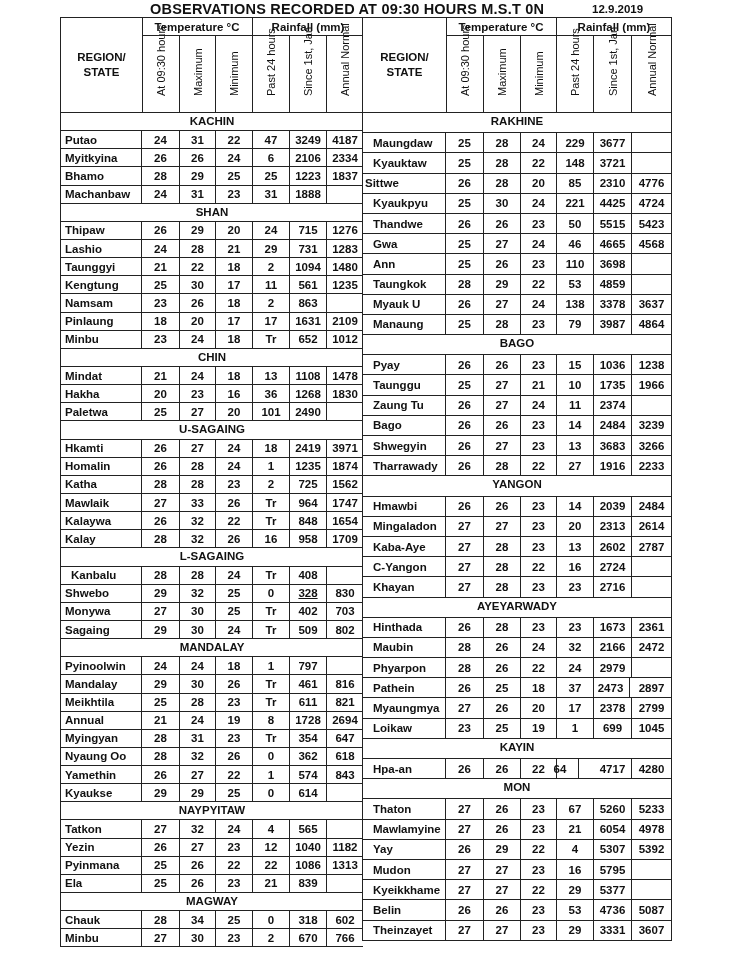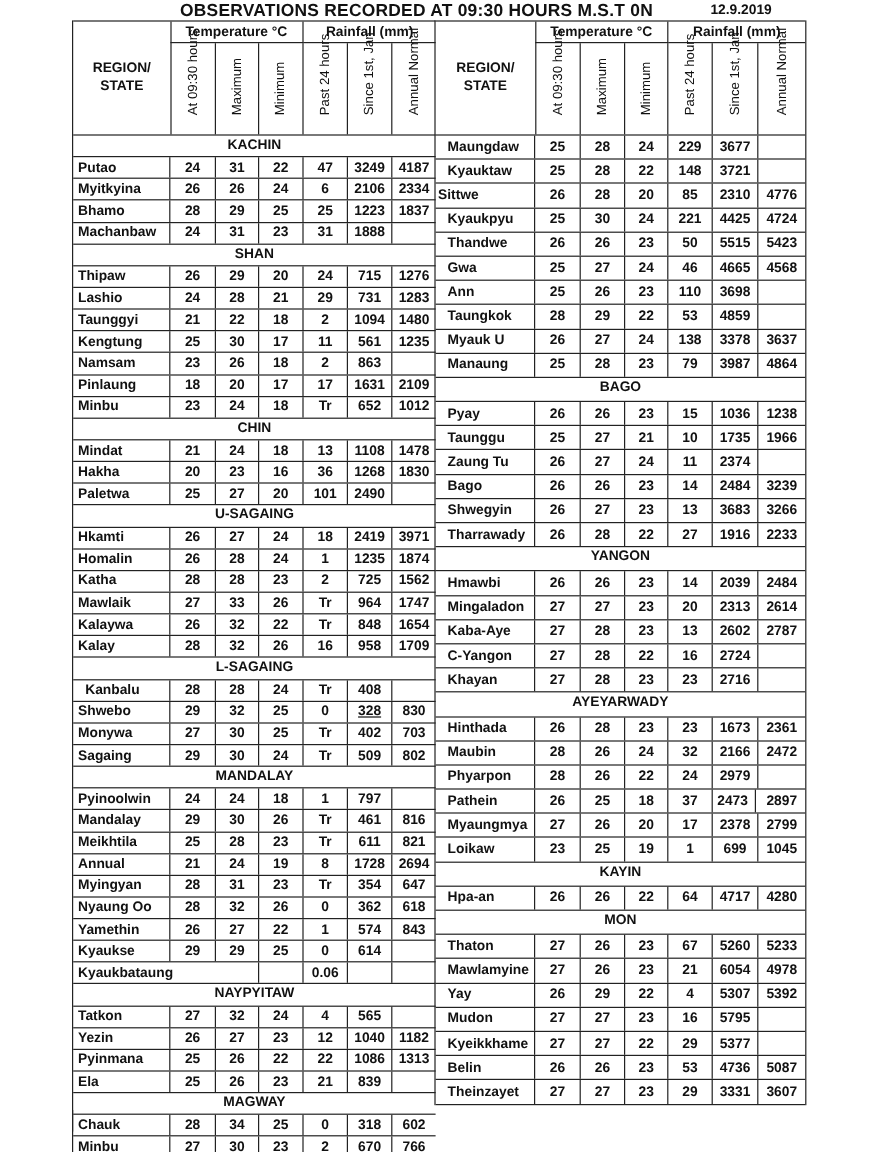--- a/index.html
+++ b/index.html
@@ -351,28 +351,20 @@
     </div>
     <div class="row" style="height: 18.15px;">
       <div class="c name" style="left: 0px; width: 81px;">Kyaukse</div>
       <div class="c" style="left: 81px; width: 38px;">29</div>
       <div class="c" style="left: 119px; width: 36px;">29</div>
       <div class="c" style="left: 155px; width: 37px;">25</div>
       <div class="c" style="left: 192px; width: 37px;">0</div>
       <div class="c" style="left: 229px; width: 37px;">614</div>
       <div class="c last" style="left: 266px; width: 36px;"></div>
     </div>
-    <div class="row" style="height: 18.15px;">
-      <div class="c name" style="left: 0px; width: 119px; border-right: none;">Kyaukbataung</div>
-      <div class="c" style="left: 119px; width: 36px;"></div>
-      <div class="c" style="left: 155px; width: 37px;"></div>
-      <div class="c" style="left: 192px; width: 37px;">0.06</div>
-      <div class="c" style="left: 229px; width: 37px;"></div>
-      <div class="c last" style="left: 266px; width: 36px;"></div>
-    </div>
     <div class="row sec" style="height: 18.15px;">NAYPYITAW</div>
     <div class="row" style="height: 18.15px;">
       <div class="c name" style="left: 0px; width: 81px;">Tatkon</div>
       <div class="c" style="left: 81px; width: 38px;">27</div>
       <div class="c" style="left: 119px; width: 36px;">32</div>
       <div class="c" style="left: 155px; width: 37px;">24</div>
       <div class="c" style="left: 192px; width: 37px;">4</div>
       <div class="c" style="left: 229px; width: 37px;">565</div>
       <div class="c last" style="left: 266px; width: 36px;"></div>
     </div>
@@ -445,20 +437,21 @@
       <div class="vcol" style="left: 194px; width: 37px;">
         <span>Past 24 hours</span>
       </div>
       <div class="vcol" style="left: 231px; width: 38px;">
         <span>Since 1st, Jan</span>
       </div>
       <div class="vcol" style="left: 269px; width: 39px; border-right: none;">
         <span>Annual Normal</span>
       </div>
     </div>
+    <div class="row sec" style="height: 20.2px;">RAKHINE</div>
     <div class="row" style="height: 20.2px;">
       <div class="c name ind" style="left: 0px; width: 83px;">Maungdaw</div>
       <div class="c" style="left: 83px; width: 38px;">25</div>
       <div class="c" style="left: 121px; width: 37px;">28</div>
       <div class="c" style="left: 158px; width: 36px;">24</div>
       <div class="c" style="left: 194px; width: 37px;">229</div>
       <div class="c" style="left: 231px; width: 38px;">3677</div>
       <div class="c last" style="left: 269px; width: 39px;"></div>
     </div>
     <div class="row" style="height: 20.2px;">
@@ -697,21 +690,21 @@
       <div class="c" style="left: 194px; width: 37px;">1</div>
       <div class="c" style="left: 231px; width: 38px;">699</div>
       <div class="c last" style="left: 269px; width: 39px;">1045</div>
     </div>
     <div class="row sec" style="height: 20.2px;">KAYIN</div>
     <div class="row" style="height: 20.2px;">
       <div class="c name ind" style="left: 0px; width: 83px;">Hpa-an</div>
       <div class="c" style="left: 83px; width: 38px;">26</div>
       <div class="c" style="left: 121px; width: 37px;">26</div>
       <div class="c" style="left: 158px; width: 36px;">22</div>
-      <div class="c" style="left: 194px; width: 37px;">64</div>
+      <div class="c" style="left: 179px; width: 37px;">64</div>
       <div class="c" style="left: 231px; width: 38px;">4717</div>
       <div class="c last" style="left: 269px; width: 39px;">4280</div>
     </div>
     <div class="row sec" style="height: 20.2px;">MON</div>
     <div class="row" style="height: 20.2px;">
       <div class="c name ind" style="left: 0px; width: 83px;">Thaton</div>
       <div class="c" style="left: 83px; width: 38px;">27</div>
       <div class="c" style="left: 121px; width: 37px;">26</div>
       <div class="c" style="left: 158px; width: 36px;">23</div>
       <div class="c" style="left: 194px; width: 37px;">67</div>

